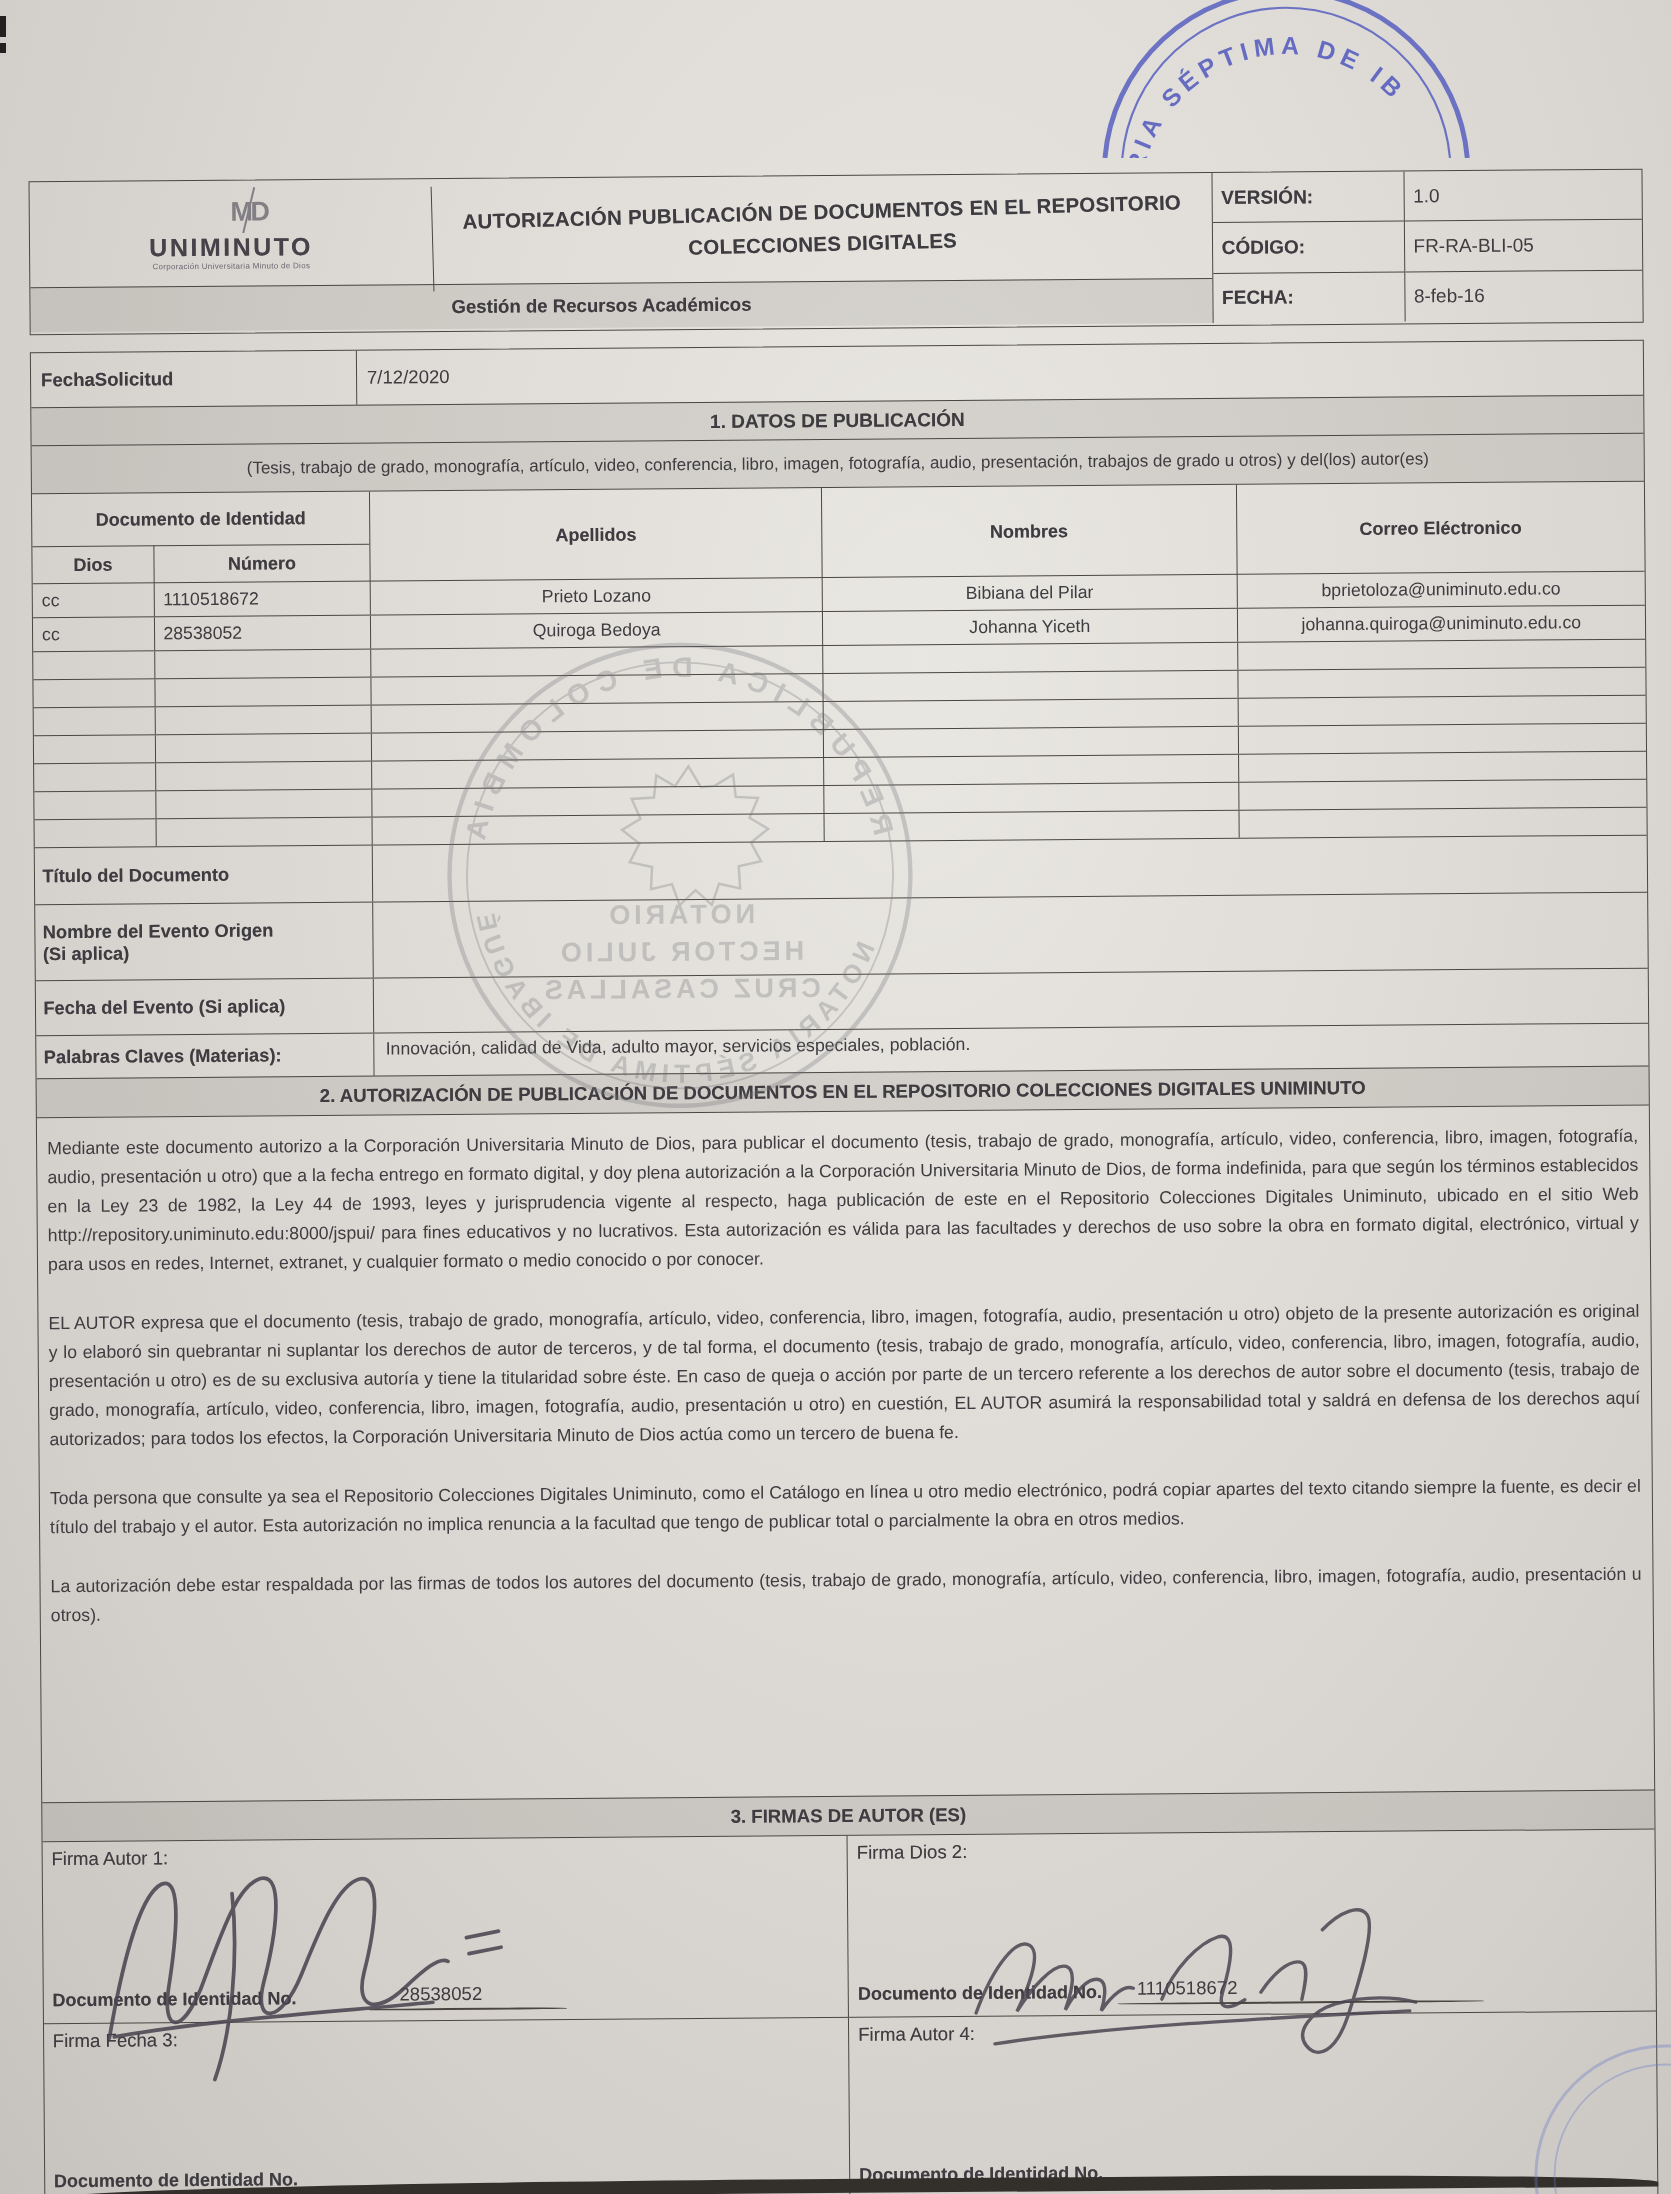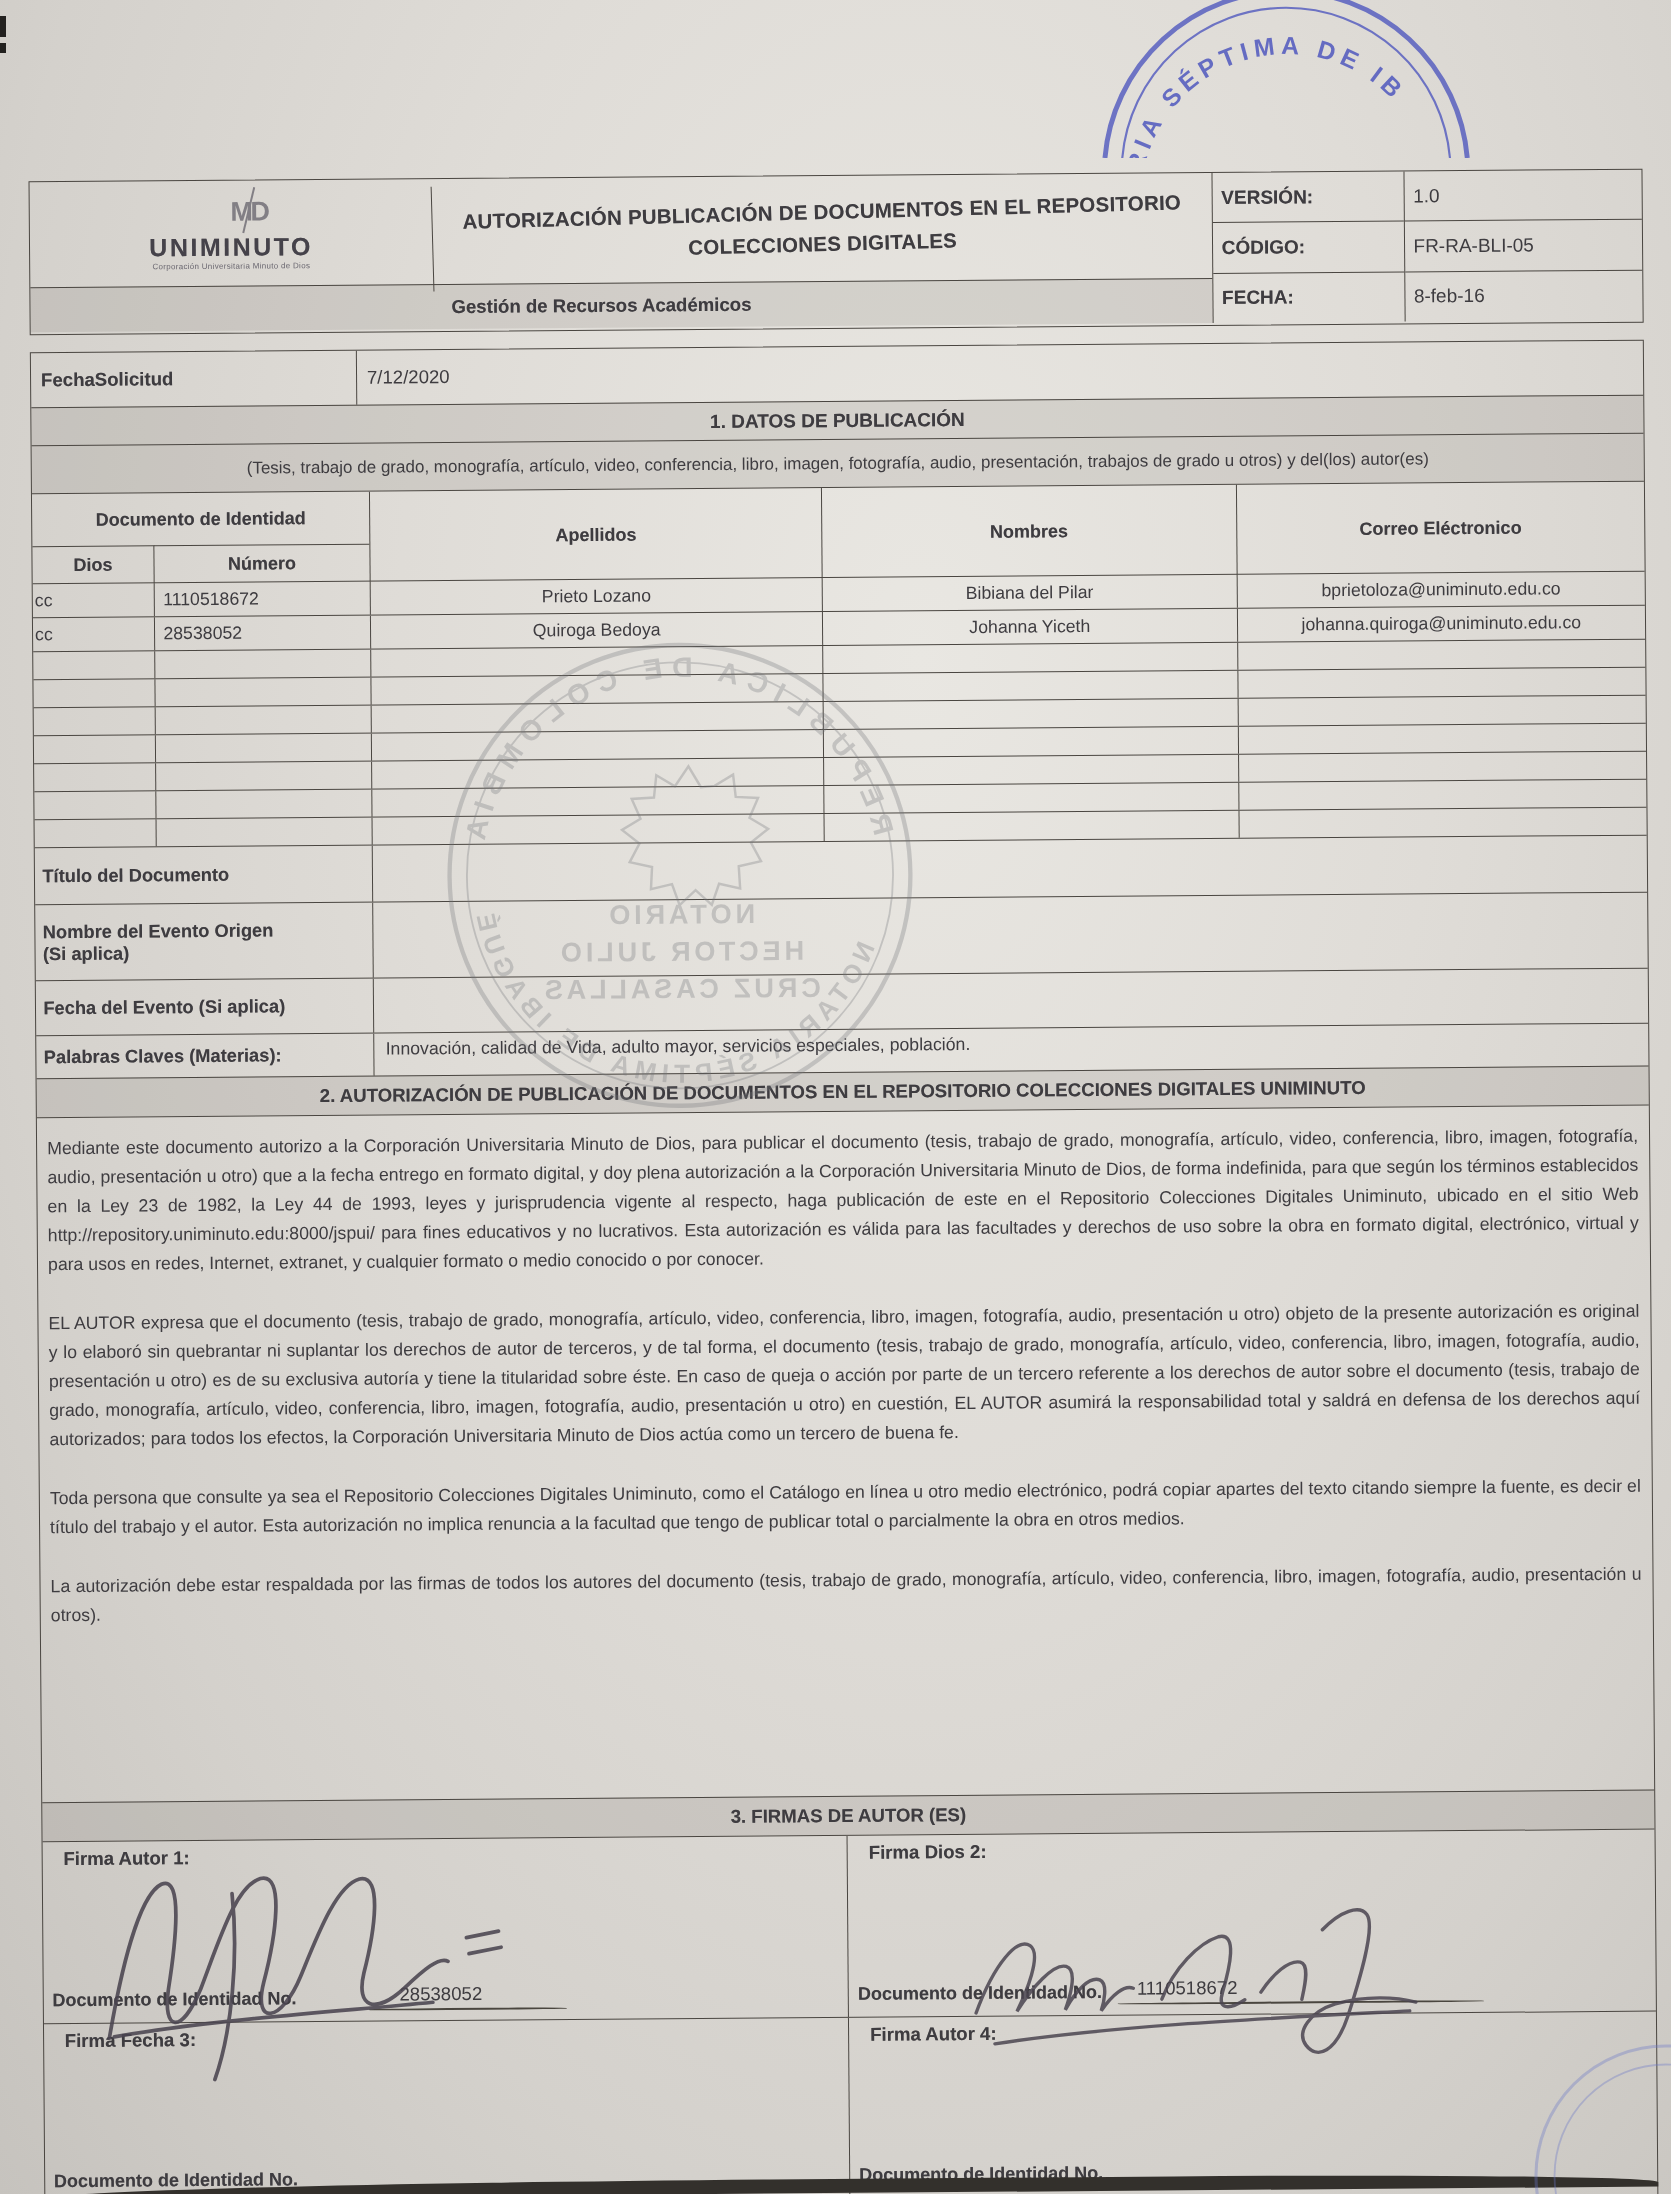--- a/index.html
+++ b/index.html
@@ -60,21 +60,21 @@
   .r-heads .hc{box-sizing:border-box;display:flex;align-items:center;justify-content:center;font-size:18px;font-weight:700;}
   .h-doc{grid-column:1 / span 2;grid-row:1;}
   .h-tipo{grid-column:1;grid-row:2;border-top:1.9px solid var(--line);}
   .h-num{grid-column:2;grid-row:2;border-top:1.9px solid var(--line);border-left:1.9px solid var(--line);}
   .h-ape{grid-column:3;grid-row:1 / span 2;border-left:1.9px solid var(--line);}
   .h-nom{grid-column:4;grid-row:1 / span 2;border-left:1.9px solid var(--line);}
   .h-cor{grid-column:5;grid-row:1 / span 2;border-left:1.9px solid var(--line);}
 
   .r-author{height:34px;}
   .r-author .cell{display:flex;align-items:center;font-size:17.7px;}
-  .r-author .t{padding-left:2px;}
+  .r-author .t{padding-left:9px;}
   .r-author .n{padding-left:8.7px;}
   .r-author .mid{justify-content:center;}
   .r-empty{height:28px;}
 
   .r-field .cell{font-size:18.3px;}
   .r-field .flab{display:flex;flex-direction:column;justify-content:center;padding-left:7.4px;font-weight:700;}
   .r-field .fval{display:flex;align-items:center;padding-left:11px;font-weight:400;}
   .f-titulo{height:57px;}
   .f-evento{height:76px;}
   .f-fechaev{height:55px;}
@@ -83,21 +83,21 @@
 
   .r-s2{height:39px;font-size:18.6px;}
 
   .r-body{height:685px;padding:16px 11px 0 10px;}
   .r-body p{margin:0 0 30px 0;font-size:17.7px;line-height:29px;text-align:justify;}
 
   .r-s3{height:39px;font-size:18.6px;}
   .r-firmas1{height:182px;}
   .r-firmas2{height:181px;}
   .sig-cell{padding:6.2px 0 0 8.7px;}
-  .sig-label{font-size:18.6px;font-weight:700;margin-left:12px;}
+  .sig-label{font-size:18.6px;font-weight:400;}
   .doc-row{position:absolute;left:8.7px;right:12.4px;bottom:8.7px;height:32px;font-size:18px;}
   .doc-lab{position:absolute;left:0;bottom:3.7px;font-weight:700;}
   .doc-num{position:absolute;bottom:6.2px;font-size:18.6px;}
   .doc-line{position:absolute;bottom:1.2px;height:1.9px;background:#4a463f;border-radius:40%;}
 
   .bottom-strip{position:absolute;left:34px;top:2179px;width:1614px;height:13.6px;background:#33302c;
     border-radius:45% 30% 0 0 / 100% 70% 0 0;}
 
   .stamp-top{position:absolute;left:1081px;top:-3.7px;width:409px;height:162px;}
   .stamp-mid{position:absolute;left:392px;top:631px;width:576px;height:490px;opacity:.30;}

